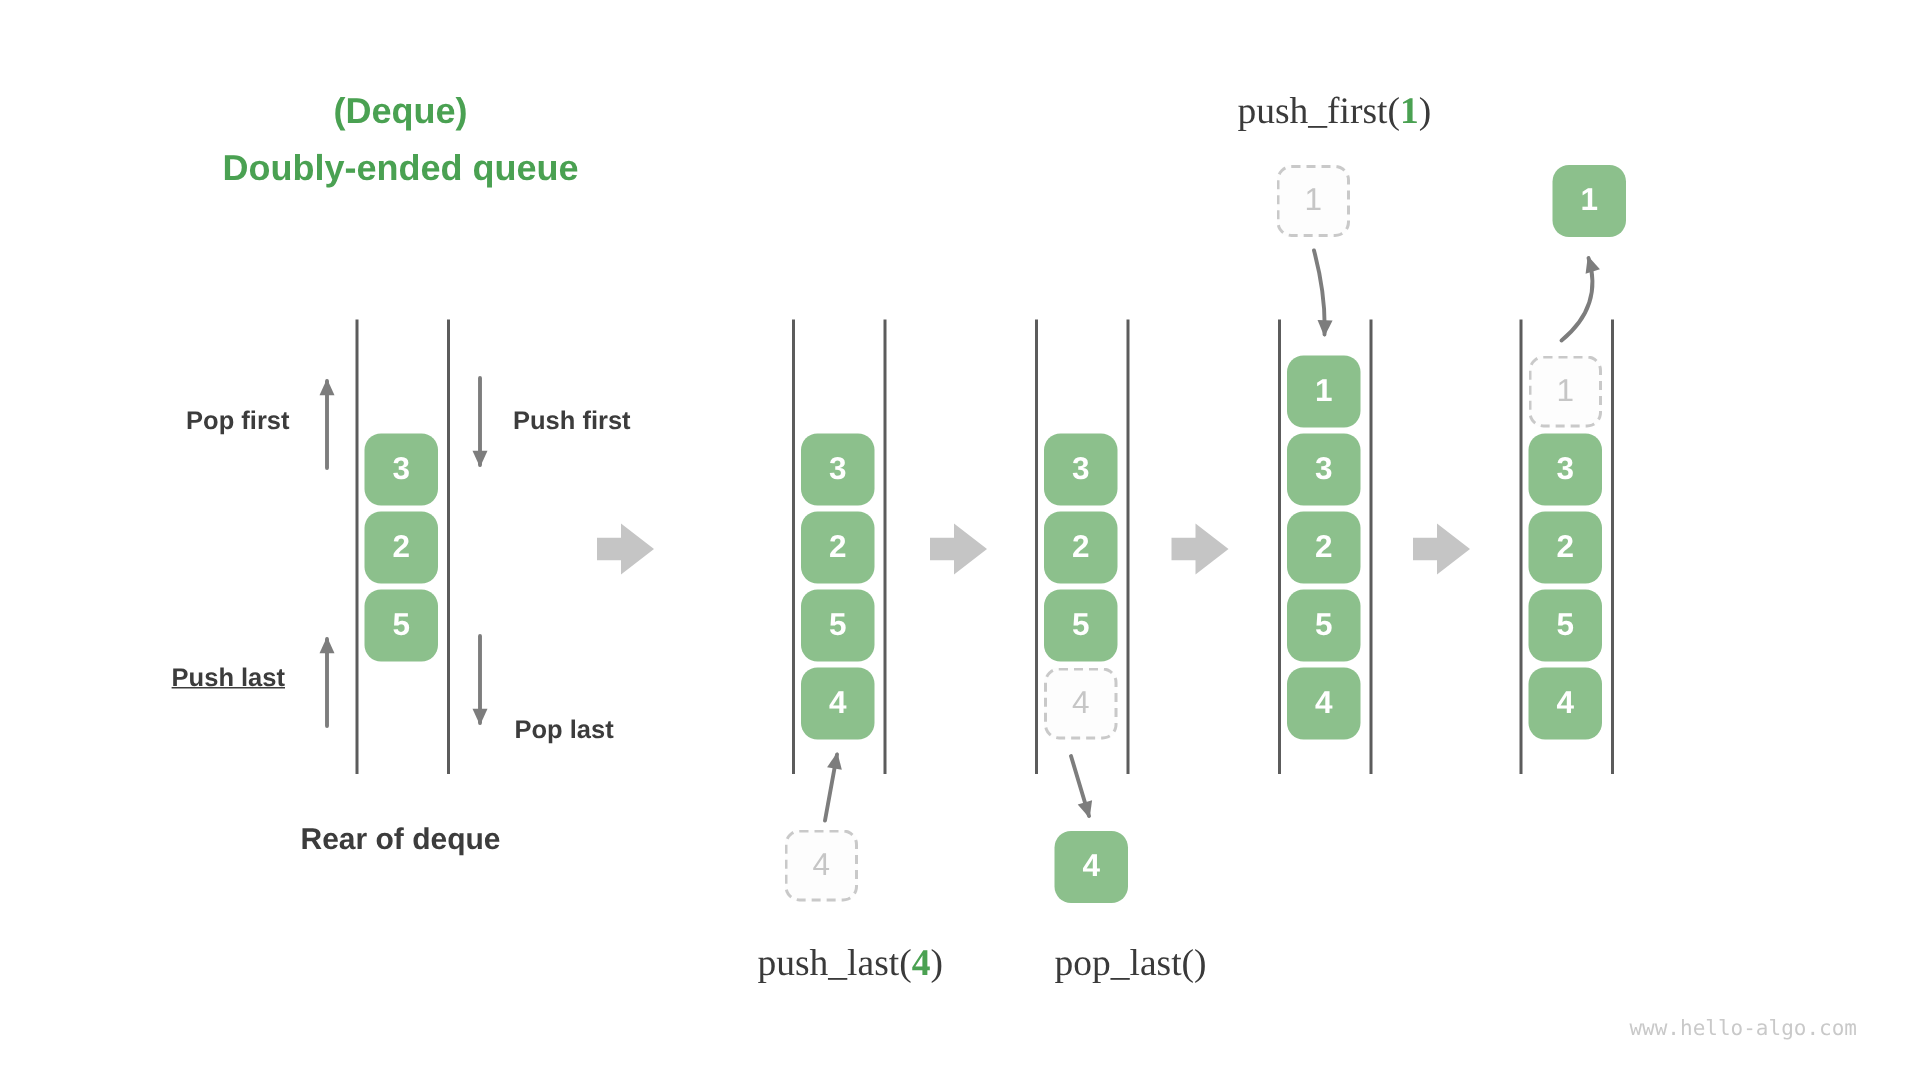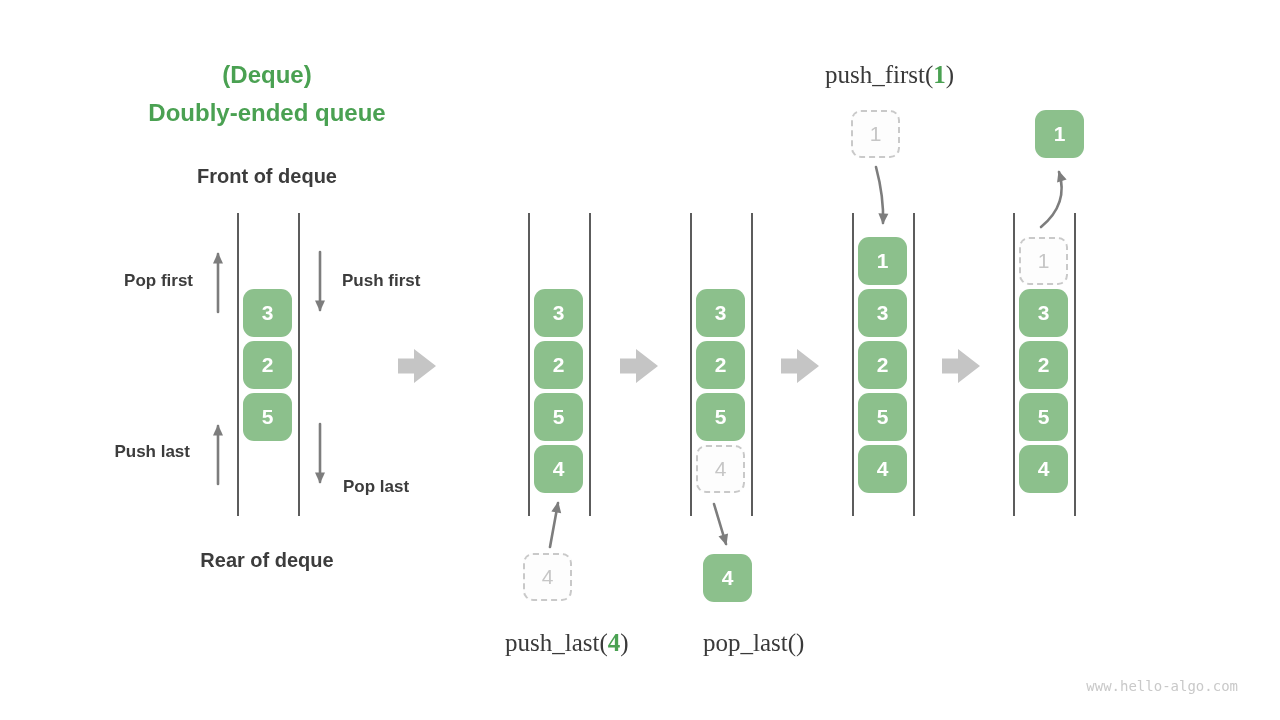--- a/index.html
+++ b/index.html
@@ -45,26 +45,25 @@
 </head>
 <body>
 
 <div id="canvas">
 
   <div class="title">
     <div>(Deque)</div>
     <div>Doubly-ended queue</div>
   </div>
 
-  <div class="big-label" style="top:164px;">Front of deque</div>
   <div class="big-label" style="top:548px;">Rear of deque</div>
 
   <div class="side-label" style="left:63px; top:271px; width:130px; text-align:right;">Pop first</div>
   <div class="side-label" style="left:342px; top:271px;">Push first</div>
-  <div class="side-label" style="left:60px; top:442px; width:130px; text-align:right;">Push last</div>
+  <div class="side-label" style="left:60px; top:442px; width:130px; text-align:right;text-decoration:underline;">Push last</div>
   <div class="side-label" style="left:343px; top:442px;margin-top:35px;">Pop last</div>
 
   <div id="deque-layer">
       <div class="vline" style="left: 237px; top: 213px; height: 303px;"></div>
       <div class="vline" style="left: 298px; top: 213px; height: 303px;"></div>
       <div class="cell" style="left: 243px; top: 289px;">3</div>
       <div class="cell" style="left: 243px; top: 341px;">2</div>
       <div class="cell" style="left: 243px; top: 393px;">5</div>
       <div class="vline" style="left: 528px; top: 213px; height: 303px;"></div>
       <div class="vline" style="left: 589px; top: 213px; height: 303px;"></div>

